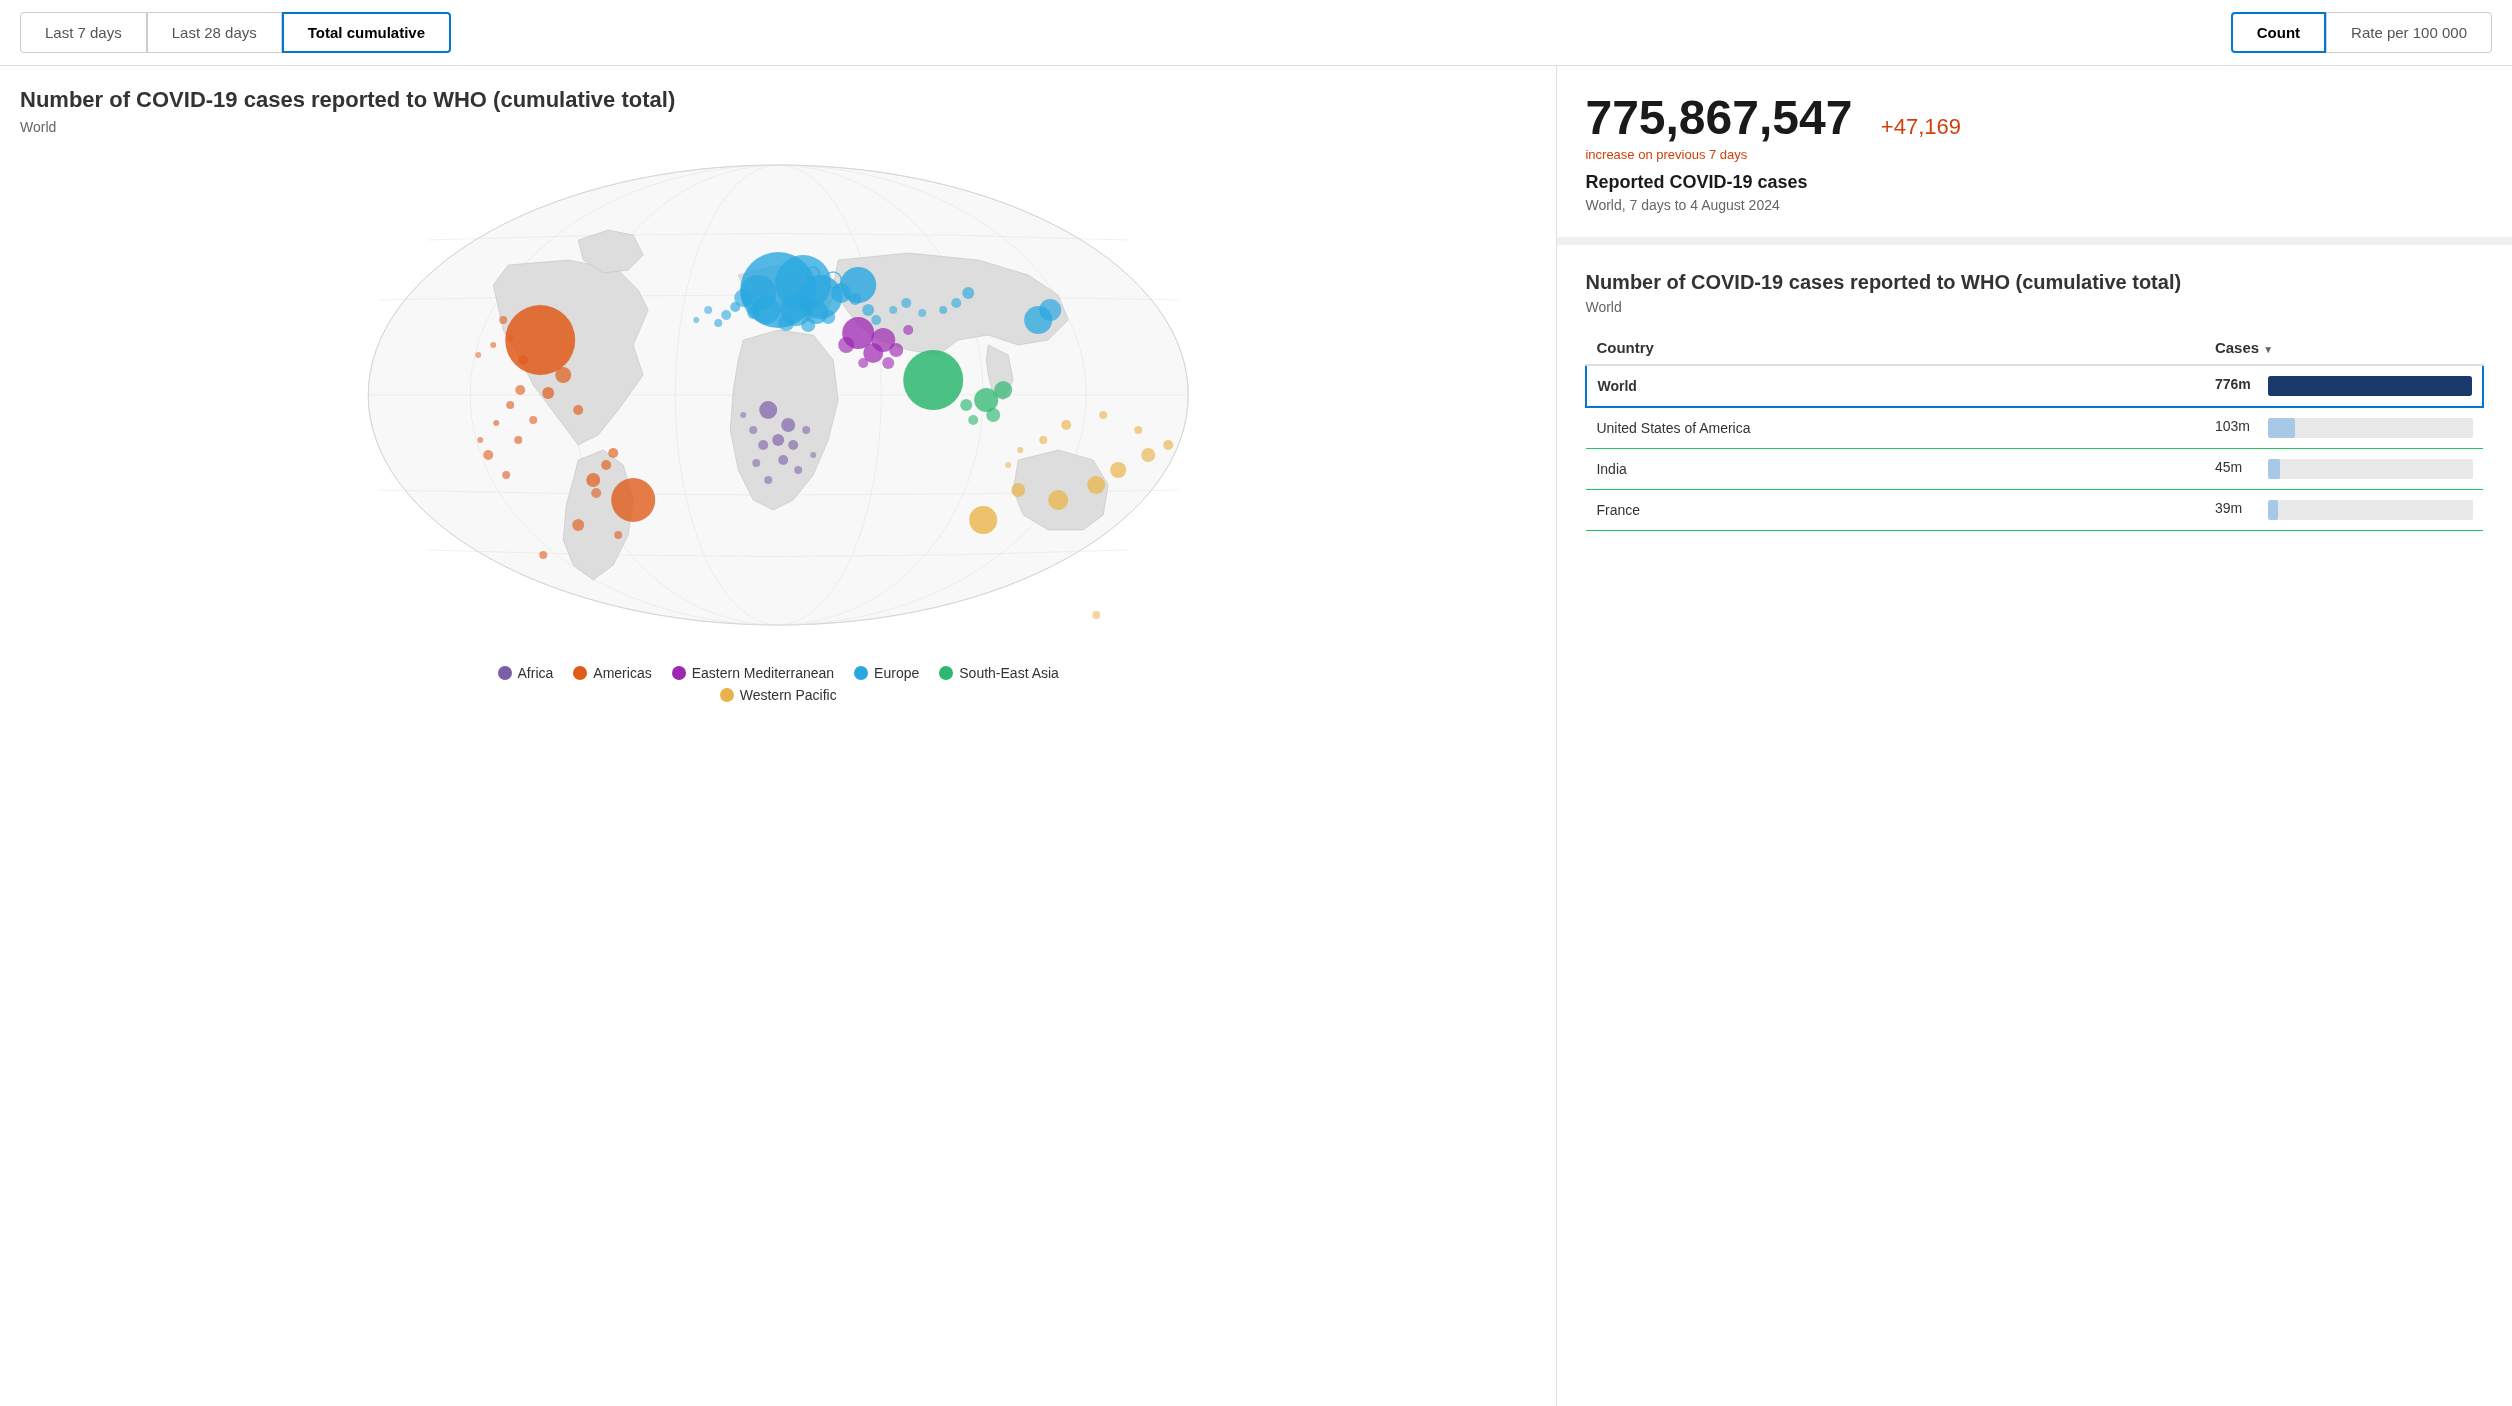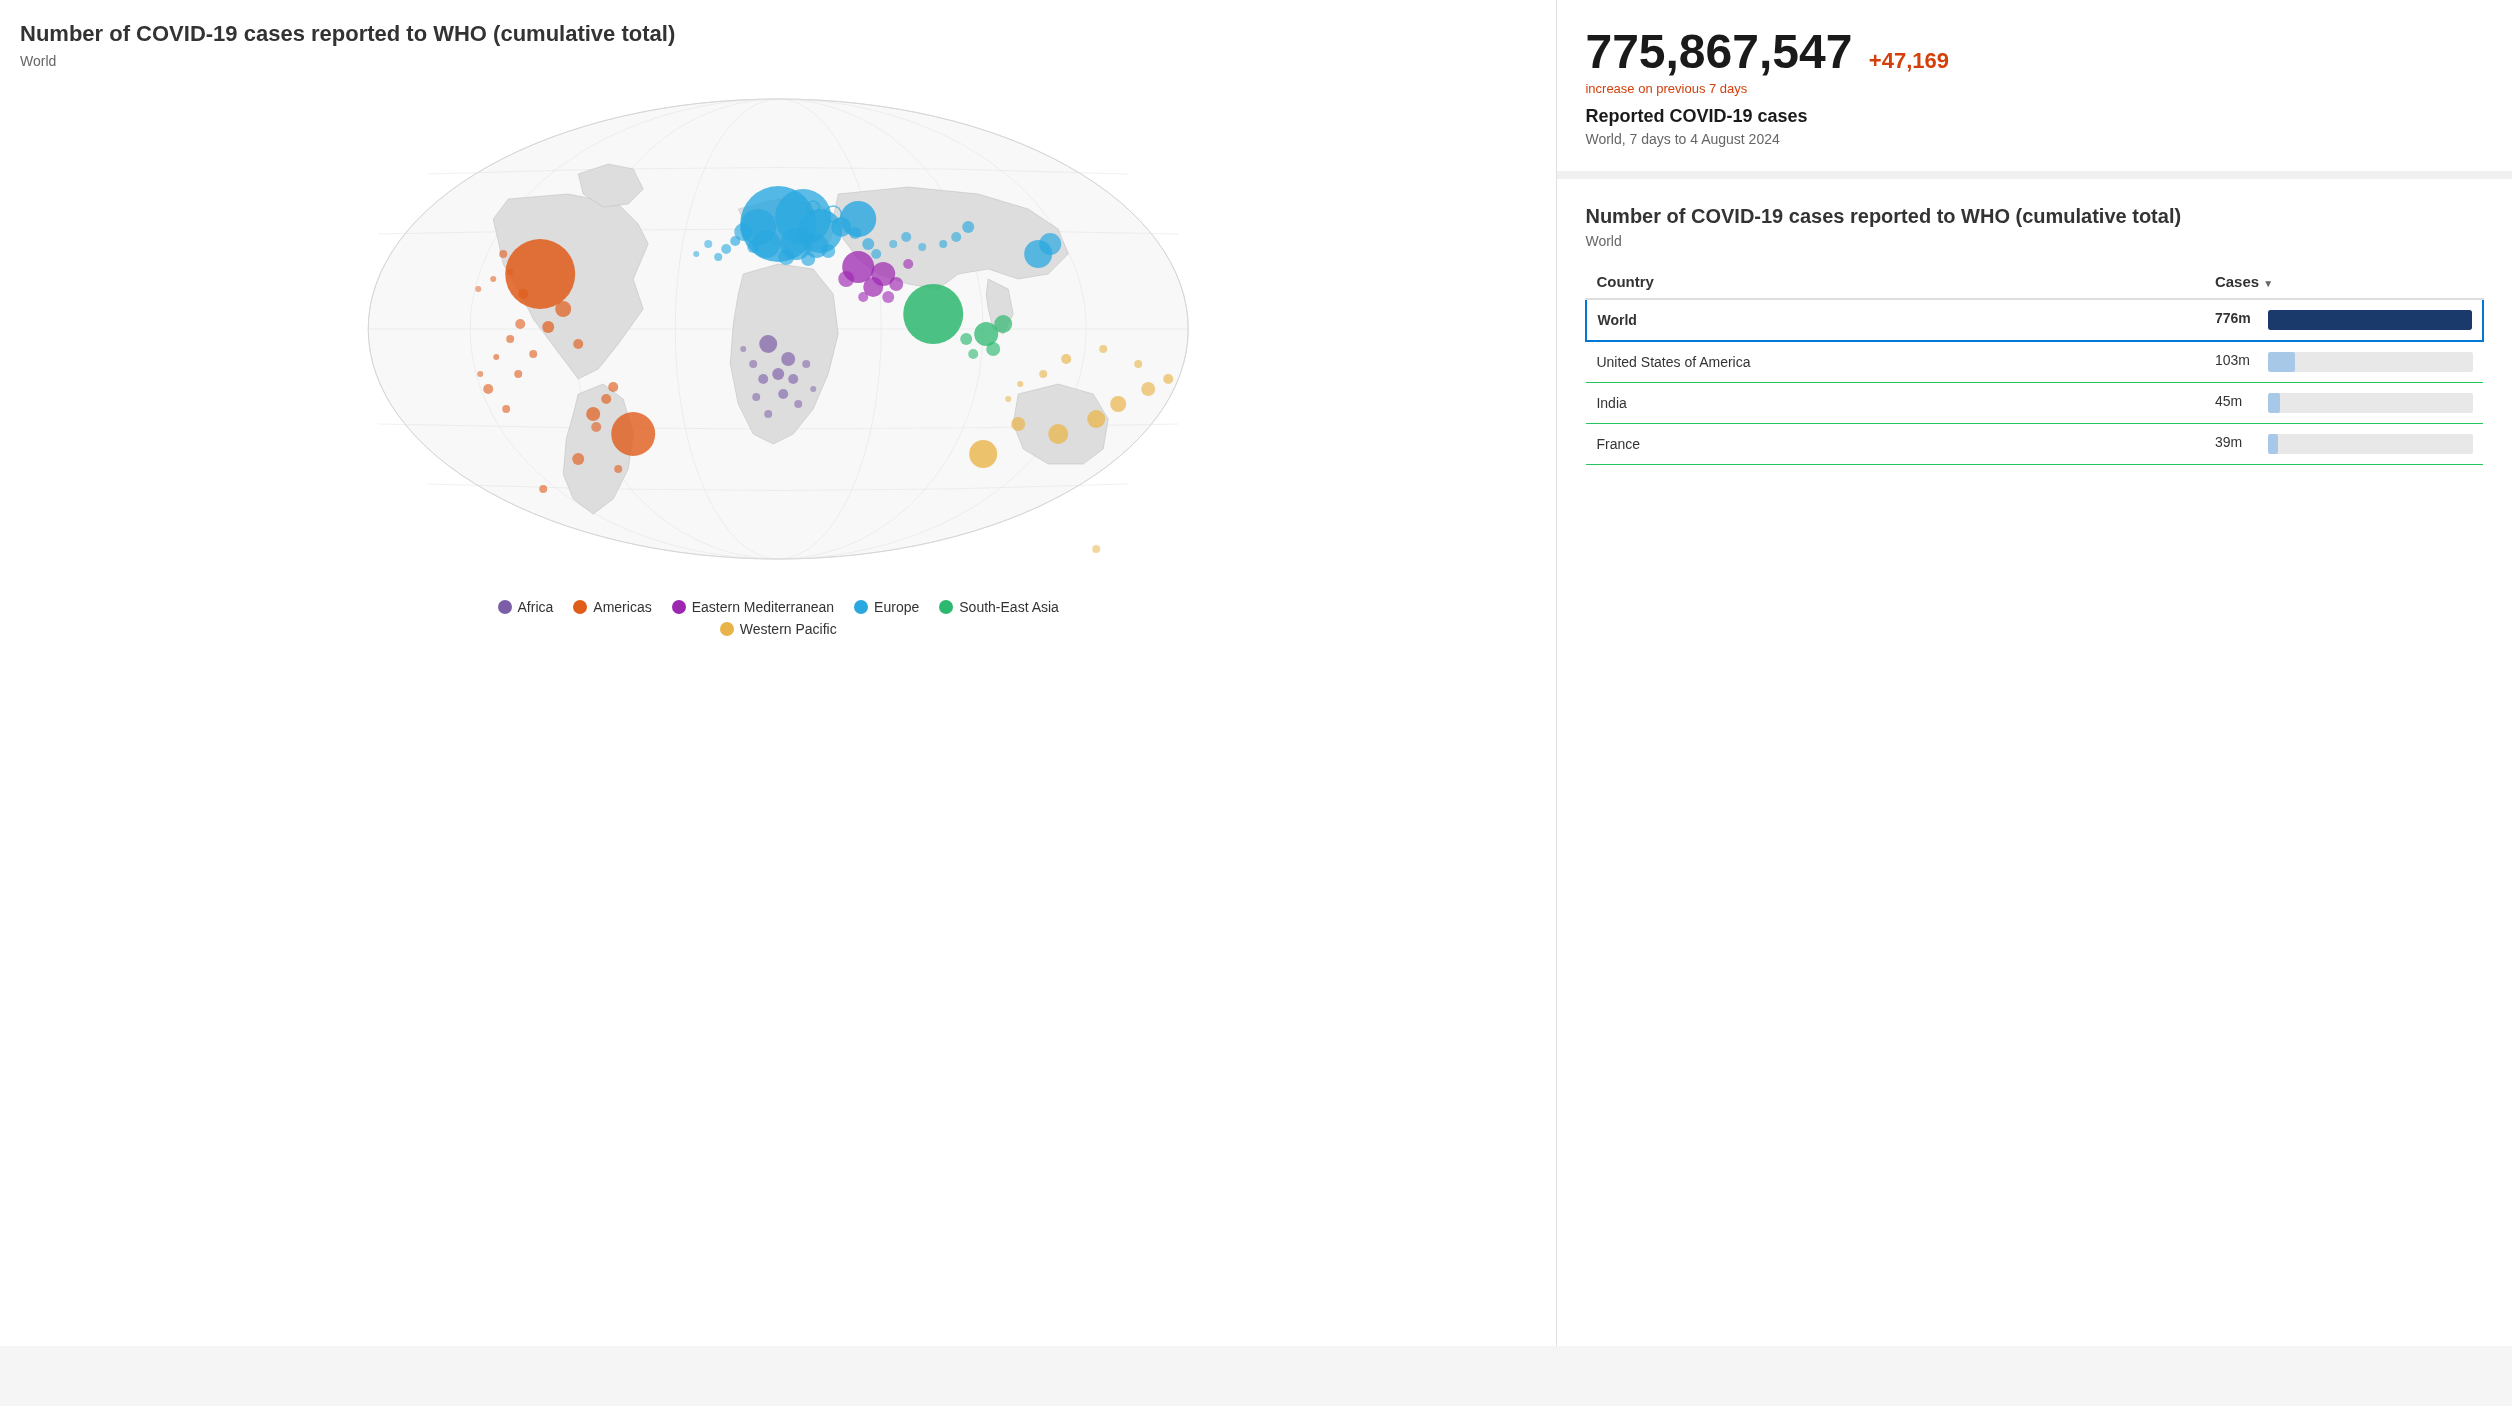--- a/index.html
+++ b/index.html
@@ -142,22 +142,22 @@
     }
     .big-number {
       font-size: 48px;
       font-weight: 700;
       color: #1a1a1a;
       display: inline;
     }
     .increase {
       font-size: 22px;
       color: #d4400a;
-      font-weight: 700;
-      margin-left: 12px;
+      font-weight: 400;
+      margin-left: 24px;
     }
     .increase-label {
       font-size: 13px;
       color: #d4400a;
       display: block;
       margin-top: 2px;
     }
     .stats-label {
       font-size: 18px;
       font-weight: 700;
@@ -242,20 +242,32 @@
     .sort-arrow {
       font-size: 10px;
       color: #666;
     }
   </style>
 </head>
 <body>
 
 <div class="app-container">
 
+  <div class="toolbar">
+    <div class="time-filter-group">
+      <button class="time-btn">Last 7 days</button>
+      <button class="time-btn">Last 28 days</button>
+      <button class="time-btn active">Total cumulative</button>
+    </div>
+    <div class="toolbar-spacer"></div>
+    <div class="metric-filter-group">
+      <button class="metric-btn active">Count</button>
+      <button class="metric-btn">Rate per 100 000</button>
+    </div>
+  </div>
 
   <div class="main-layout">
 
     <div class="left-panel">
       <h2 class="map-title">Number of COVID-19 cases reported to WHO (cumulative total)</h2>
       <p class="map-subtitle">World</p>
 
       <div class="map-container">
         <svg class="map-svg" viewBox="0 0 860 500" xmlns="http://www.w3.org/2000/svg">
 

